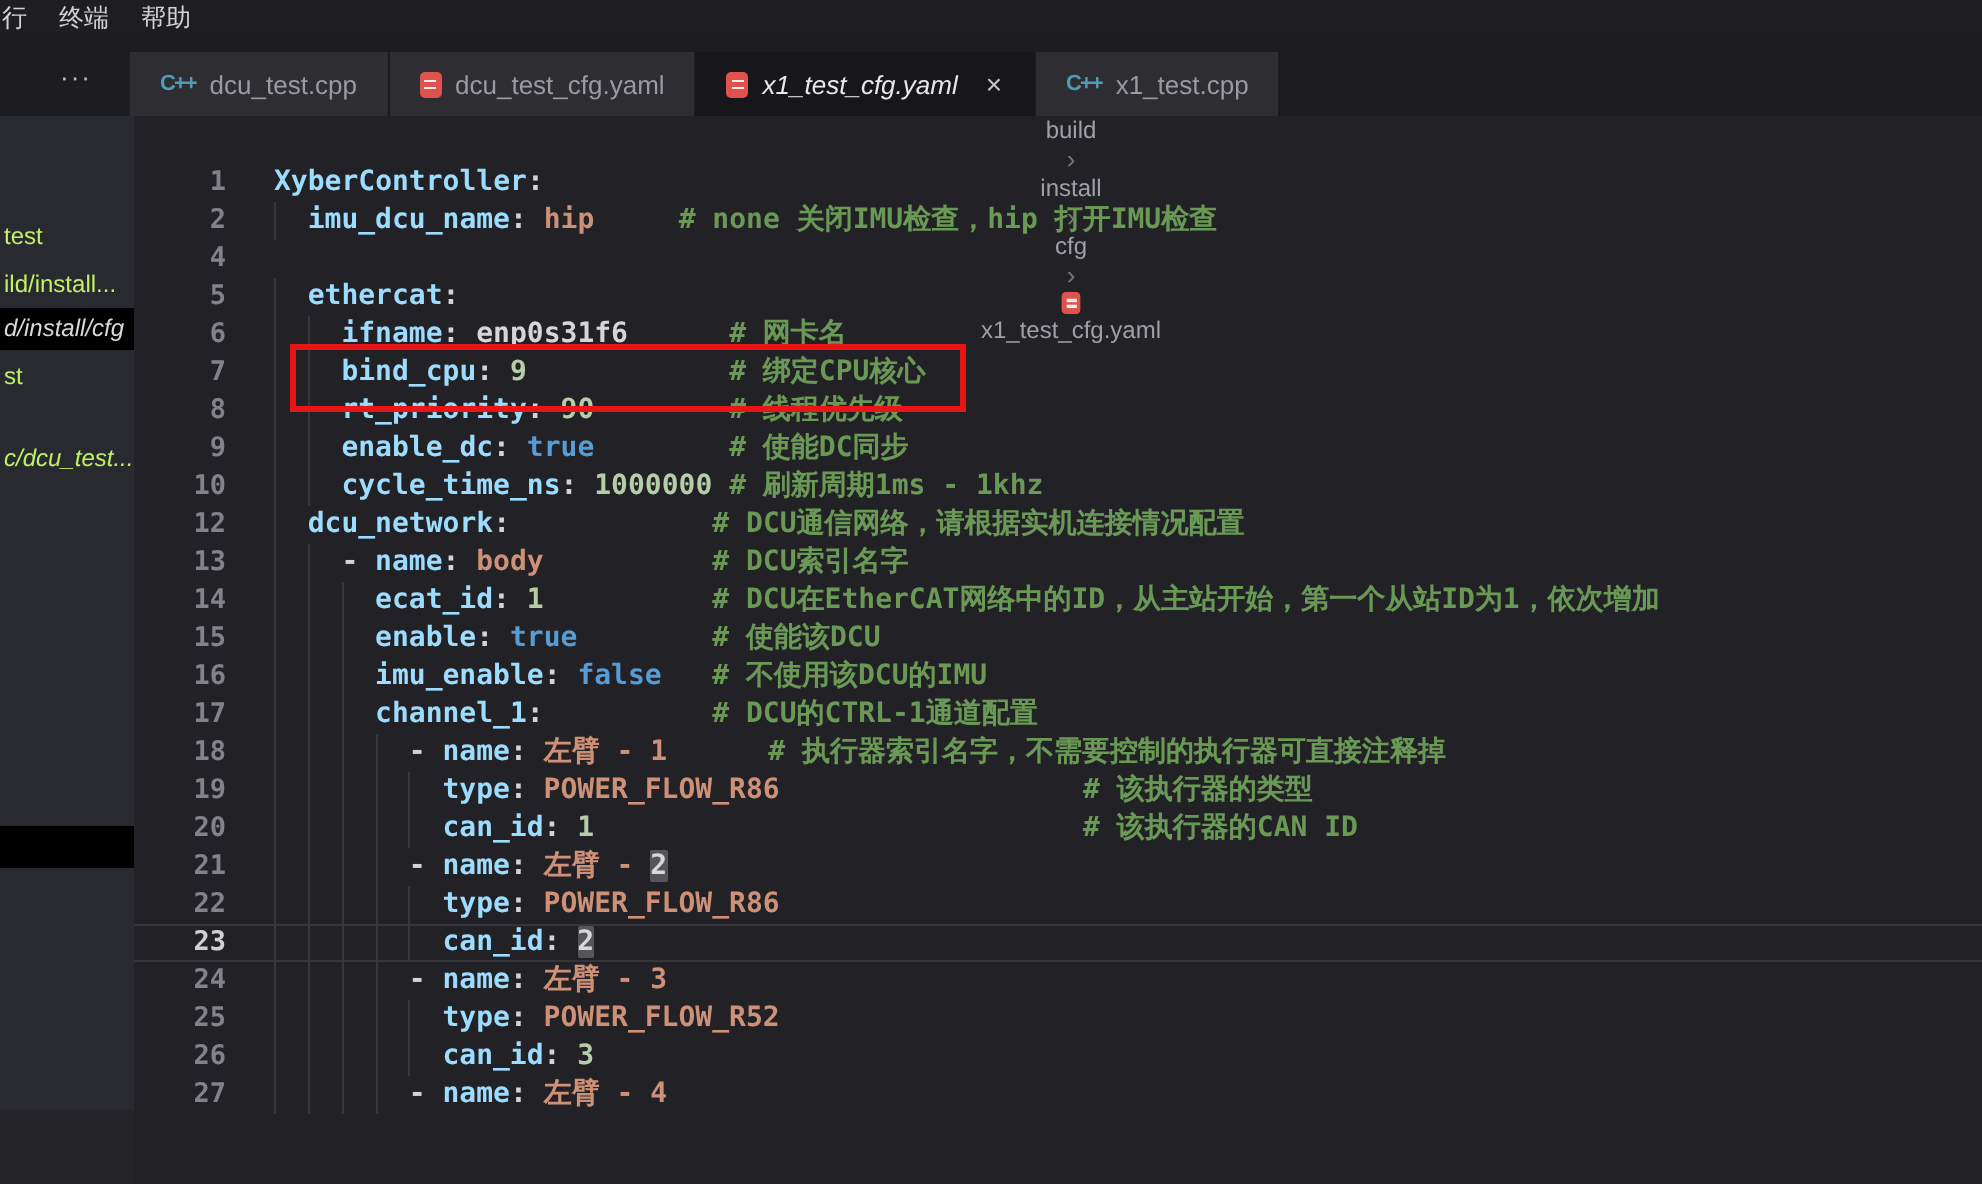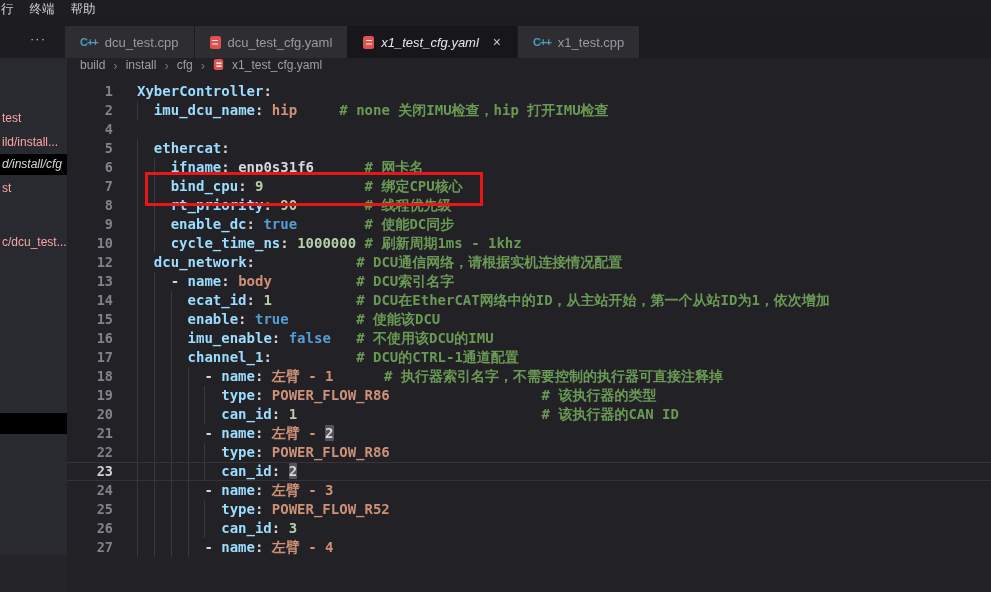--- a/index.html
+++ b/index.html
@@ -25,29 +25,29 @@
   .icon-cpp{color:#519aba;font-weight:bold;font-size:11px;letter-spacing:-1px;}
   .icon-yaml{width:11px;height:13px;border-radius:2.5px;background:#e0524e;
              position:relative;display:inline-block;flex:none;}
   .icon-yaml::before{content:"";position:absolute;left:2.5px;right:2.5px;top:4px;height:1.5px;
                      background:#fff;opacity:.9;box-shadow:0 3.5px 0 #fff;}
   .icon-sm{transform:scale(.85);}
 
   
   .sidebar{position:absolute;left:0;top:58px;width:67px;height:534px;background:#292930;overflow:hidden;}
   .side-item{position:absolute;left:0;width:100%;height:21px;line-height:21px;
-             color:#fca5a5;font-size:12px;white-space:nowrap;padding-left:2px;cursor:pointer;}
+             color:#bef264;font-size:12px;white-space:nowrap;padding-left:2px;cursor:pointer;}
   .side-item.selected{background:#000000;color:#d8d8dc;}
   .side-item.italic{font-style:italic;}
   .sidebar-footer{position:absolute;left:0;top:497px;width:100%;height:37px;background:#242429;}
 
   
   .editor{position:absolute;left:67px;top:58px;width:924px;height:534px;background:#222226;overflow:hidden;}
-  .breadcrumb{height:24px;display:flex;align-items:flex-start;padding-left:13px;
-              color:#9f9fa6;font-size:12px;gap:8px;white-space:nowrap;}
+  .breadcrumb{height:24px;display:flex;align-items:center;padding-left:13px;
+              color:#9f9fa6;font-size:12px;gap:0;white-space:nowrap;flex-direction:column;}
   .bc-sep{color:#74747c;font-size:13px;}
   .bc-item{cursor:pointer;}
   .code-area{position:absolute;left:0;top:24px;right:0;bottom:0;overflow:hidden;font-weight:bold;}
   .code-line{height:19px;line-height:19px;white-space:pre;
              font-family:"DejaVu Sans Mono","DejaVu Sans",monospace;font-size:14px;}
   .code-line.cur{box-shadow:inset 0 1px 0 rgba(255,255,255,.09),inset 0 -1px 0 rgba(255,255,255,.09);}
   .lnum{display:inline-block;width:46px;text-align:right;color:#82828a;margin-right:24px;
         font-size:13.5px;}
   .cur .lnum{color:#d0d0d4;}
   .ig{display:inline-block;width:2ch;height:19px;vertical-align:top;
@@ -91,21 +91,21 @@
       </div>
     </div>
 </div>
 
 <div class="sidebar">
   <div class="sidebar-footer"></div>
 <div class="side-item" style="top: 50px;">test</div>
     <div class="side-item" style="top: 74px;">ild/install...</div>
     <div class="side-item selected italic" style="top: 96px;">d/install/cfg</div>
     <div class="side-item" style="top: 120px;">st</div>
-    <div class="side-item" style="top: 174px;">c/dcu_test...</div>
+    <div class="side-item" style="top: 161px; font-style: italic;">c/dcu_test...</div>
     <div class="side-item selected" style="top: 355px;"></div>
   </div>
 
 <div class="editor">
   <div class="breadcrumb">
       <span class="bc-item">build</span>
       <span class="bc-sep">›</span>
       <span class="bc-item">install</span>
       <span class="bc-sep">›</span>
       <span class="bc-item">cfg</span>

